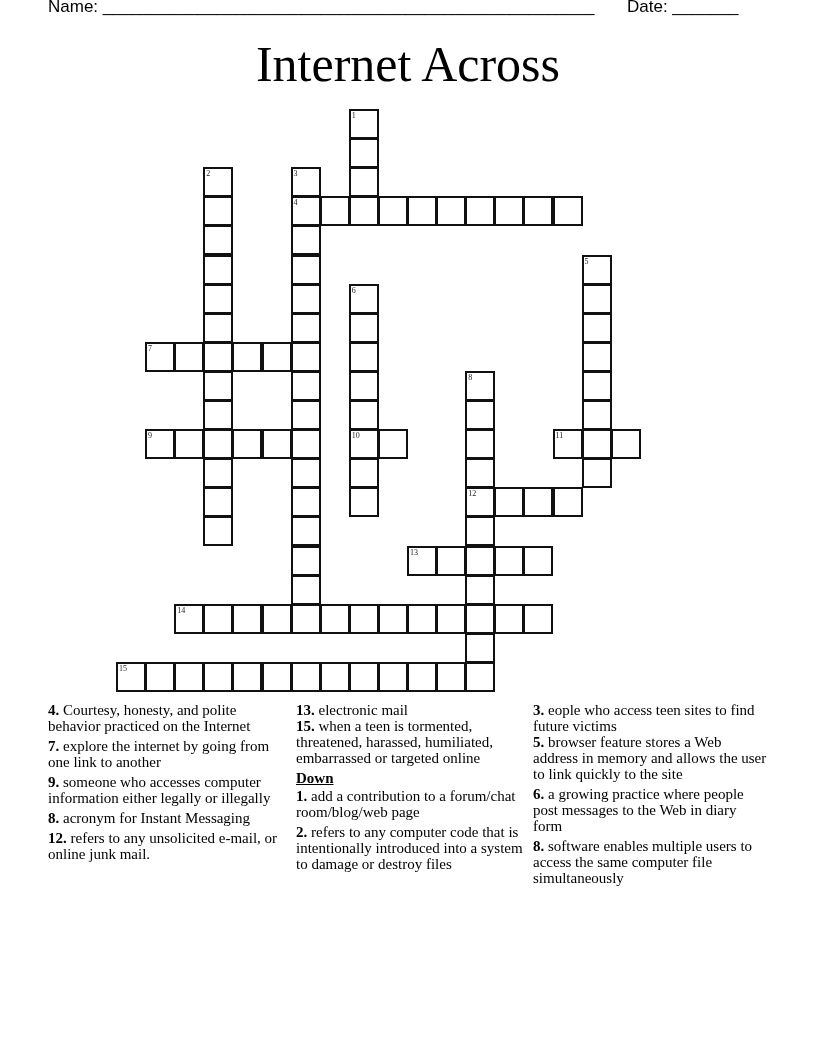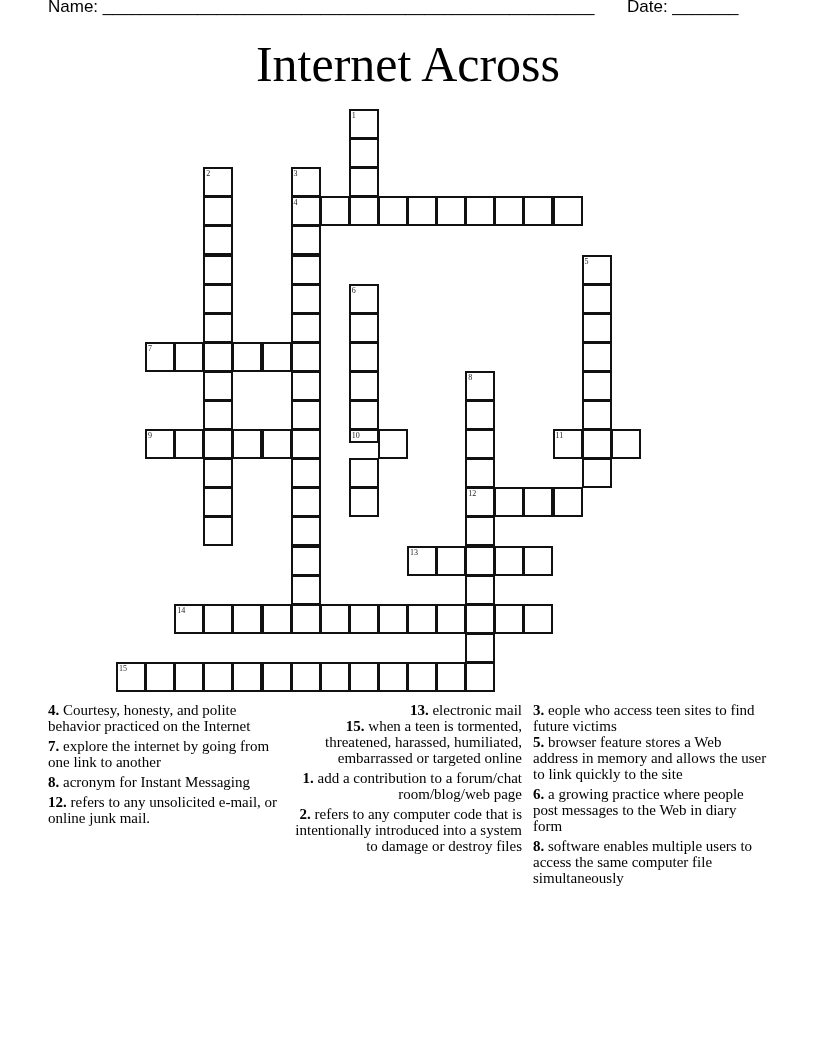--- a/index.html
+++ b/index.html
@@ -5,21 +5,21 @@
   html, body { margin: 0; padding: 0; background: #ffffff; }
   body { width: 816px; height: 1056px; position: relative; overflow: hidden; color: #000; }
   .header-line { position: absolute; top: -3px; left: 48px; font-family: "Liberation Sans", sans-serif; font-size: 17px; white-space: pre; }
   .header-date { position: absolute; top: -3px; left: 627px; font-family: "Liberation Sans", sans-serif; font-size: 17px; white-space: pre; }
   .title { position: absolute; top: 32px; left: 0; width: 816px; text-align: center; font-family: "Liberation Serif", serif; font-size: 50px; line-height: 64px; }
   .grid { position: absolute; left: 0; top: 0; width: 816px; height: 700px; }
   .cell { position: absolute; width: 29px; height: 29px; box-sizing: border-box; border: 2px solid #111; background: #fff; margin-left: -1px; margin-top: -1px; }
   .cell .num { position: absolute; left: 1px; top: 0px; font-family: "Liberation Serif", serif; font-size: 8px; line-height: 9px; color: #222; }
   .clues { position: absolute; top: 702px; font-family: "Liberation Serif", serif; font-size: 15px; line-height: 16px; }
   .col1 { left: 48px; width: 232px; }
-  .col2 { left: 287px; width: 235px; text-align: right; }
+  .col2 { left: 296px; width: 235px; }
   .col3 { left: 533px; width: 235px; }
   .clue-head { font-weight: bold; text-decoration: underline; margin-bottom: 2px; }
   .clue { margin-bottom: 4px; }
   .clue b { font-weight: bold; }
 </style>
 </head>
 <body>
 
 <div class="header-line">Name: ____________________________________________________</div>
 <div class="header-date">Date: _______</div>
@@ -85,21 +85,21 @@
     <div class="cell" style="left: 582.6px; top: 401px; width: 30px; height: 30px;"></div>
     <div class="cell" style="left: 582.6px; top: 430.1px; width: 30px; height: 30px;"></div>
     <div class="cell" style="left: 582.6px; top: 459.2px; width: 30px; height: 30px;"></div>
     <div class="cell" style="left: 349.8px; top: 284.6px; width: 30px; height: 30px;">
       <span class="num">6</span>
     </div>
     <div class="cell" style="left: 349.8px; top: 313.7px; width: 30px; height: 30px;"></div>
     <div class="cell" style="left: 349.8px; top: 342.8px; width: 30px; height: 30px;"></div>
     <div class="cell" style="left: 349.8px; top: 371.9px; width: 30px; height: 30px;"></div>
     <div class="cell" style="left: 349.8px; top: 401px; width: 30px; height: 30px;"></div>
-    <div class="cell" style="left: 349.8px; top: 430.1px; width: 30px; height: 14px;">
+    <div class="cell" style="left: 349.8px; top: 430.1px; width: 30px; height: 30px;">
       <span class="num">10</span>
     </div>
     <div class="cell" style="left: 349.8px; top: 459.2px; width: 30px; height: 30px;"></div>
     <div class="cell" style="left: 349.8px; top: 488.3px; width: 30px; height: 30px;"></div>
     <div class="cell" style="left: 146.1px; top: 342.8px; width: 30px; height: 30px;">
       <span class="num">7</span>
     </div>
     <div class="cell" style="left: 175.2px; top: 342.8px; width: 30px; height: 30px;"></div>
     <div class="cell" style="left: 233.4px; top: 342.8px; width: 30px; height: 30px;"></div>
     <div class="cell" style="left: 262.5px; top: 342.8px; width: 30px; height: 30px;"></div>
@@ -163,27 +163,29 @@
     <div class="cell" style="left: 320.7px; top: 662.9px; width: 30px; height: 30px;"></div>
     <div class="cell" style="left: 349.8px; top: 662.9px; width: 30px; height: 30px;"></div>
     <div class="cell" style="left: 378.9px; top: 662.9px; width: 30px; height: 30px;"></div>
     <div class="cell" style="left: 408px; top: 662.9px; width: 30px; height: 30px;"></div>
     <div class="cell" style="left: 437.1px; top: 662.9px; width: 30px; height: 30px;"></div>
   </div>
 
 <div class="clues col1">
   <div class="clue"><b>4.</b><span> Courtesy, honesty, and polite behavior practiced on the Internet</span></div>
   <div class="clue"><b>7.</b><span> explore the internet by going from one link to another</span></div>
+  <div class="clue"><b>9.</b><span> someone who accesses computer information either legally or illegally</span></div>
   <div class="clue"><b>8.</b><span> acronym for Instant Messaging</span></div>
   <div class="clue"><b>12.</b><span> refers to any unsolicited e-mail, or online junk mail.</span></div>
 </div>
 
 <div class="clues col2">
   <div class="clue" style="margin-bottom:0"><b>13.</b><span> electronic mail</span></div>
   <div class="clue"><b>15.</b><span> when a teen is tormented, threatened, harassed, humiliated, embarrassed or targeted online</span></div>
+  <div class="clue-head">Down</div>
   <div class="clue"><b>1.</b><span> add a contribution to a forum/chat room/blog/web page</span></div>
   <div class="clue"><b>2.</b><span> refers to any computer code that is intentionally introduced into a system to damage or destroy files</span></div>
 </div>
 
 <div class="clues col3">
   <div class="clue" style="margin-bottom:0"><b>3.</b><span> eople who access teen sites to find future victims</span></div>
   <div class="clue"><b>5.</b><span> browser feature stores a Web address in memory and allows the user to link quickly to the site</span></div>
   <div class="clue"><b>6.</b><span> a growing practice where people post messages to the Web in diary form</span></div>
   <div class="clue"><b>8.</b><span> software enables multiple users to access the same computer file simultaneously</span></div>
 </div>

